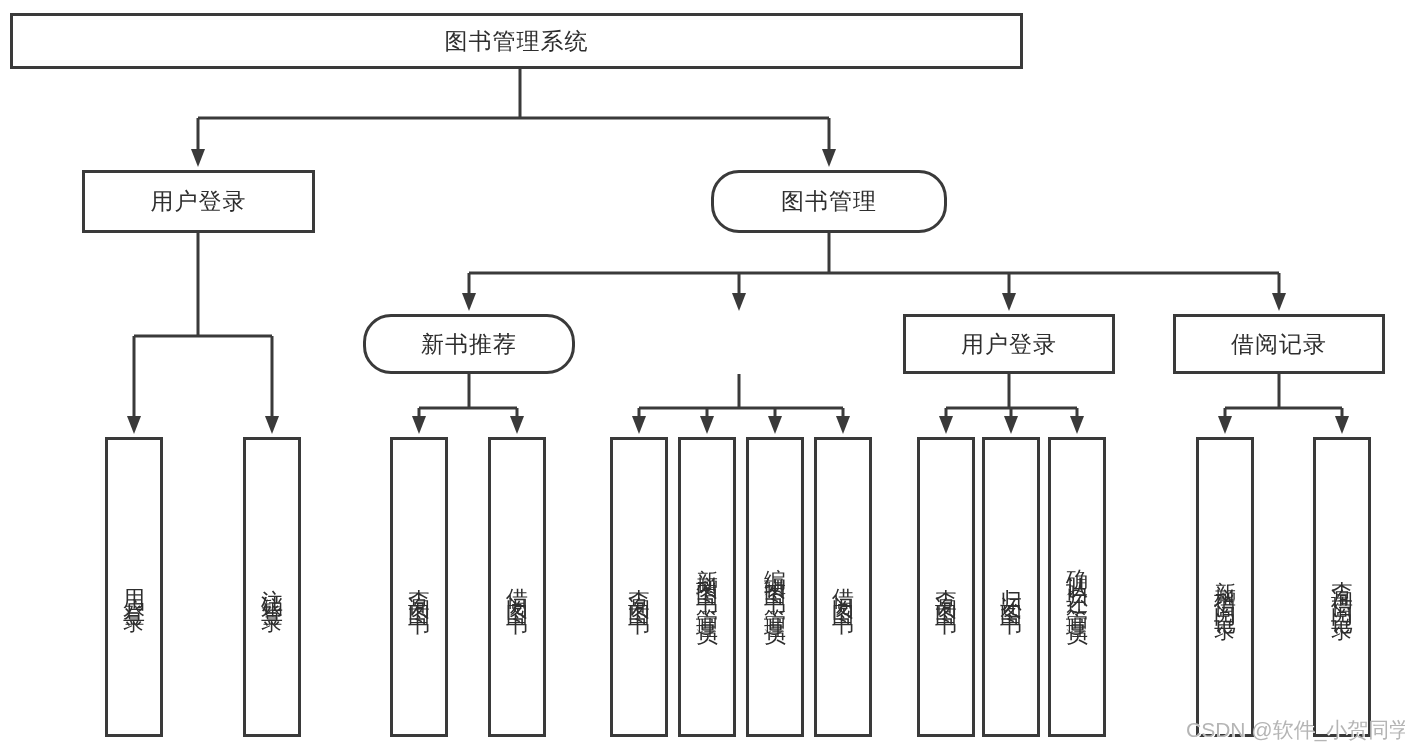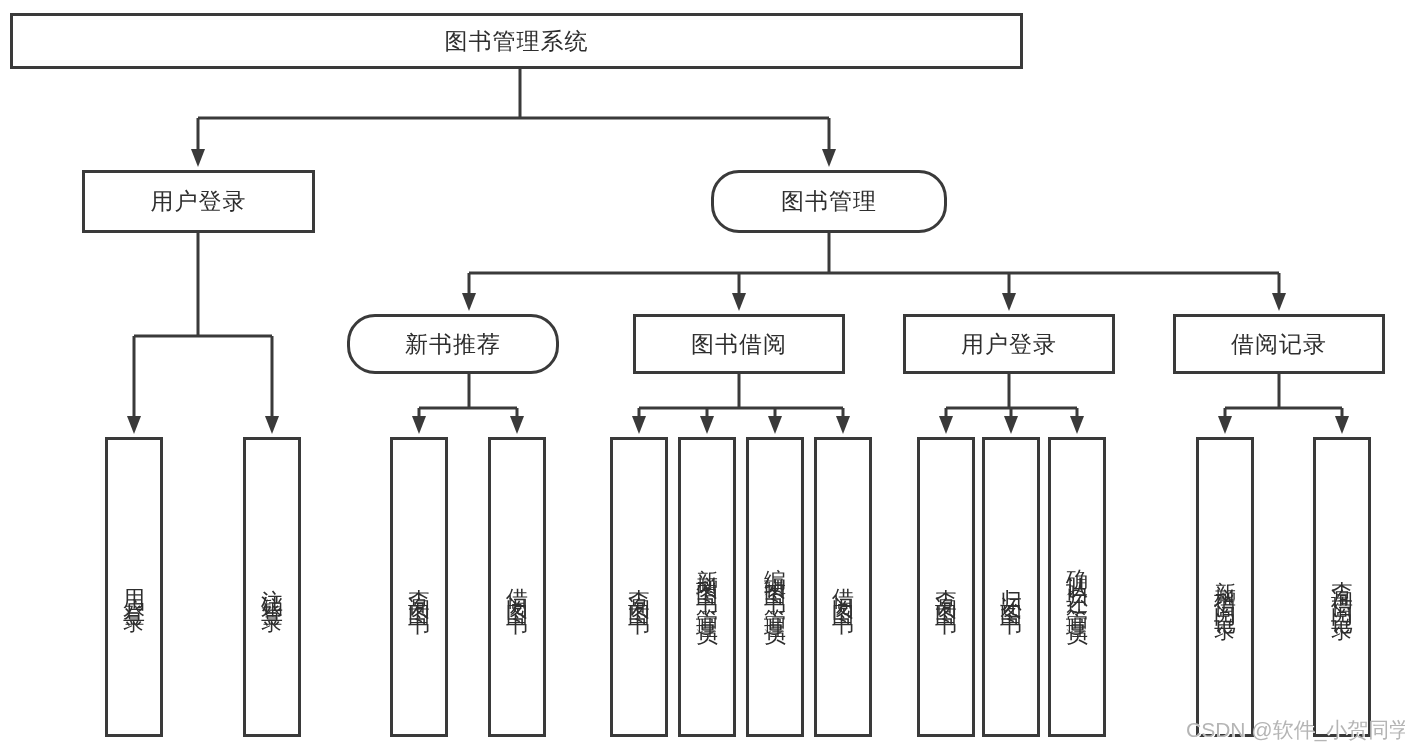--- a/index.html
+++ b/index.html
@@ -58,21 +58,21 @@
     text-orientation: mixed;
     font-size: 22px;
     letter-spacing: 8px;
     line-height: 1;
   }
   
   .n-root   { left: 10px;   top: 13px;  width: 1013px; height: 56px; }
   .n-login  { left: 82px;   top: 170px; width: 233px;  height: 63px; }
   .n-mgmt   { left: 711px;  top: 170px; width: 236px;  height: 63px; border-radius: 28px; }
   .n-l3     { top: 314px; height: 60px; width: 212px; }
-  .n-nbr    { left: 347px; border-radius: 28px; }
+  .n-nbr    { left: 363px; border-radius: 28px; }
   .n-bb     { left: 633px; }
   .n-cb     { left: 903px; }
   .n-br     { left: 1173px; }
   
   .v1  { left: 105px; }
   .v2  { left: 243px; }
   .v3  { left: 390px; }
   .v4  { left: 488px; }
   .v5  { left: 610px; }
   .v6  { left: 678px; }
@@ -155,23 +155,20 @@
   <div class="node hbox n-login">
     <span>用户登录</span>
   </div>
   <div class="node hbox n-mgmt">
     <span>图书管理</span>
   </div>
 
   <div class="node hbox n-l3 n-nbr">
     <span>新书推荐</span>
   </div>
-  <div class="node hbox n-l3 n-bb">
-    <span>图书借阅</span>
-  </div>
   <div class="node hbox n-l3 n-cb">
     <span>用户登录</span>
   </div>
   <div class="node hbox n-l3 n-br">
     <span>借阅记录</span>
   </div>
 
   <div class="node vbox v1">
     <span>用户登录</span>
   </div>

